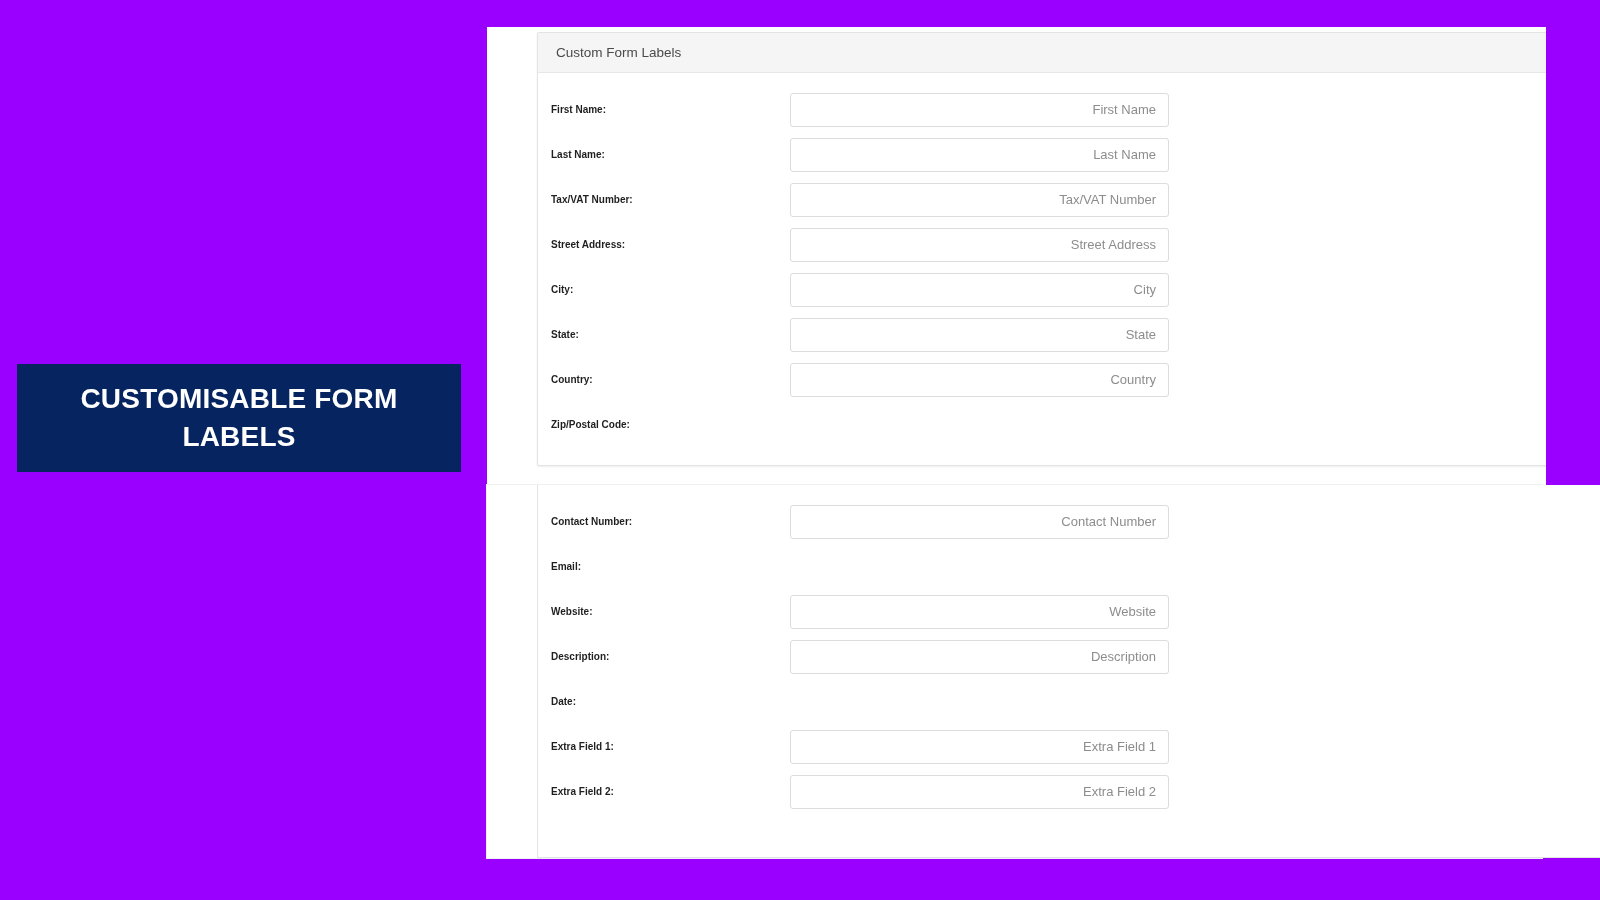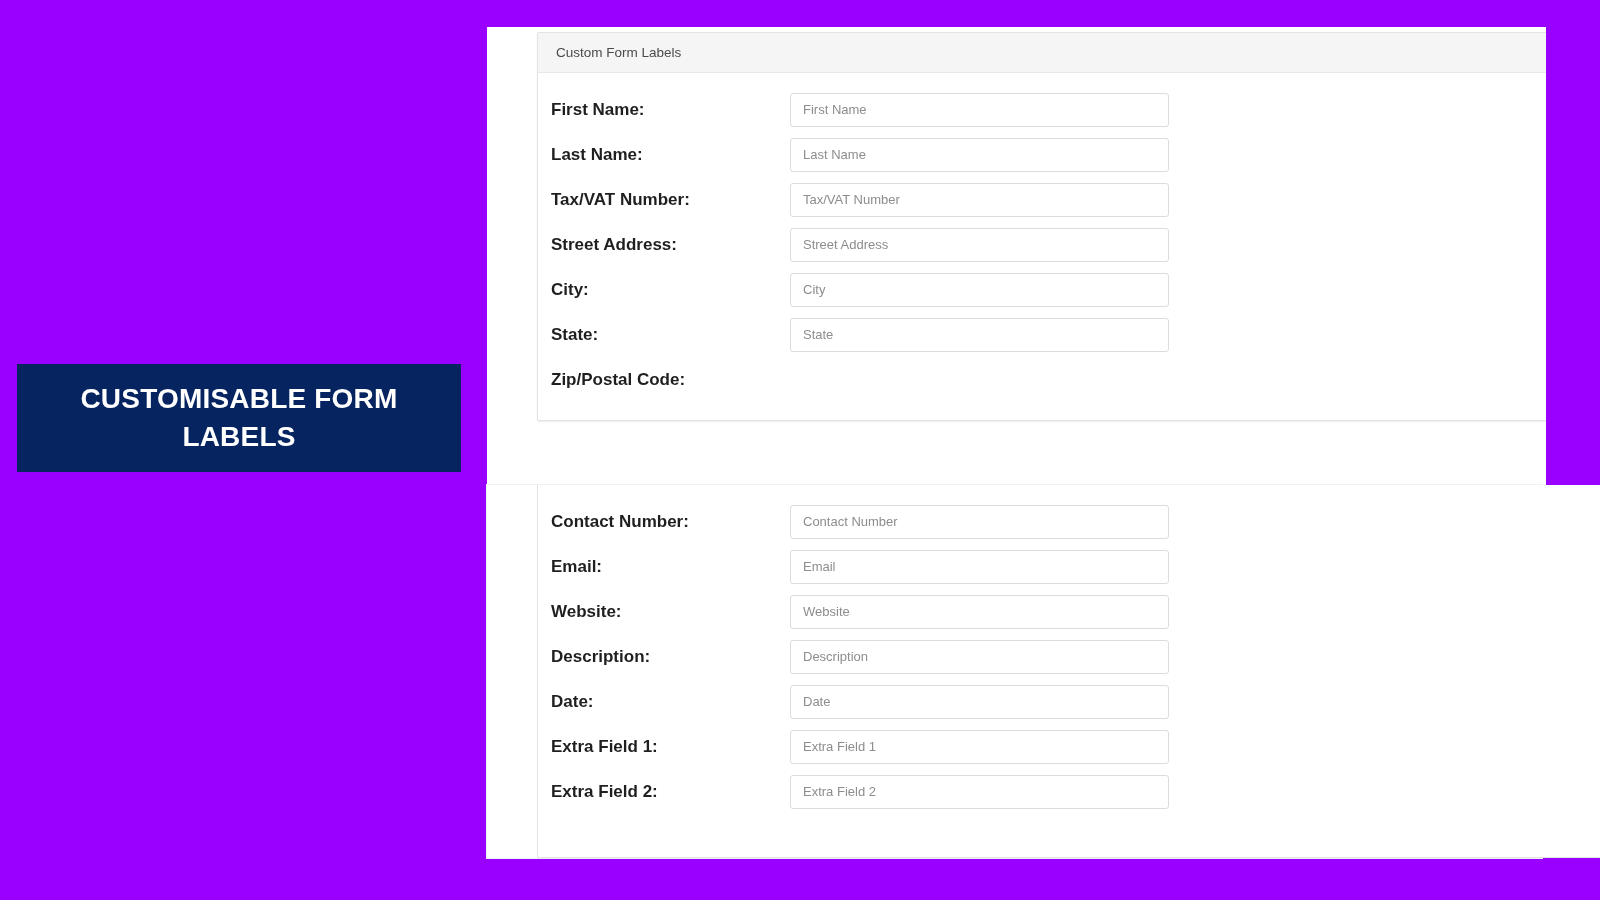--- a/index.html
+++ b/index.html
@@ -104,37 +104,38 @@
 
   
   .form-row {
     display: flex;
     align-items: center;
     height: 45px;
   }
   .form-label {
     width: 252px;
     padding-left: 13px;
-    font-size: 17px;
+    font-size: 10px;
     font-weight: bold;
     color: #1f1f1f;
     white-space: nowrap;
     font-family: "Liberation Sans", sans-serif;
   }
   .form-input {
     width: 379px;
     height: 34px;
     border: 1px solid #dcdcdc;
     border-radius: 3px;
     background: #ffffff;
     font-size: 13px;
     color: #0c4a6e;
     padding: 0 12px;
     outline: none;
     font-family: "Liberation Sans", sans-serif;
+    text-align: right;
   }
   .form-input::placeholder {
     color: #8d8d8d;
     opacity: 1;
   }
 
   
   .seam-clip {
     position: absolute;
     left: 487px;
@@ -179,53 +180,55 @@
           </div>
           <div class="form-row">
             <div class="form-label">City:</div>
             <input class="form-input" type="text" placeholder="City" style="">
           </div>
           <div class="form-row">
             <div class="form-label">State:</div>
             <input class="form-input" type="text" placeholder="State" style="">
           </div>
           <div class="form-row">
+            <div class="form-label">Country:</div>
+            <input class="form-input" type="text" placeholder="Country" style="">
+          </div>
+          <div class="form-row">
             <div class="form-label">Zip/Postal Code:</div>
           </div>
         </div>
     </div>
 
   </div>
 </div>
 
 <div class="seam-clip"></div>
 
 <div class="app-window-lower">
   <div class="card-lower">
     <div class="card-body">
       <div id="form-rows-lower">
           <div class="form-row">
             <div class="form-label">Contact Number:</div>
             <input class="form-input" type="text" placeholder="Contact Number" style="">
           </div>
           <div class="form-row">
             <div class="form-label">Email:</div>
-            <input class="form-input" type="text" placeholder="Email" style="">
           </div>
           <div class="form-row">
             <div class="form-label">Website:</div>
             <input class="form-input" type="text" placeholder="Website" style="">
           </div>
           <div class="form-row">
             <div class="form-label">Description:</div>
             <input class="form-input" type="text" placeholder="Description" style="">
           </div>
           <div class="form-row">
             <div class="form-label">Date:</div>
-            <input class="form-input" type="text" placeholder="Date" style="">
           </div>
           <div class="form-row">
             <div class="form-label">Extra Field 1:</div>
             <input class="form-input" type="text" placeholder="Extra Field 1" style="">
           </div>
           <div class="form-row">
             <div class="form-label">Extra Field 2:</div>
             <input class="form-input" type="text" placeholder="Extra Field 2" style="">
           </div>
         </div>

